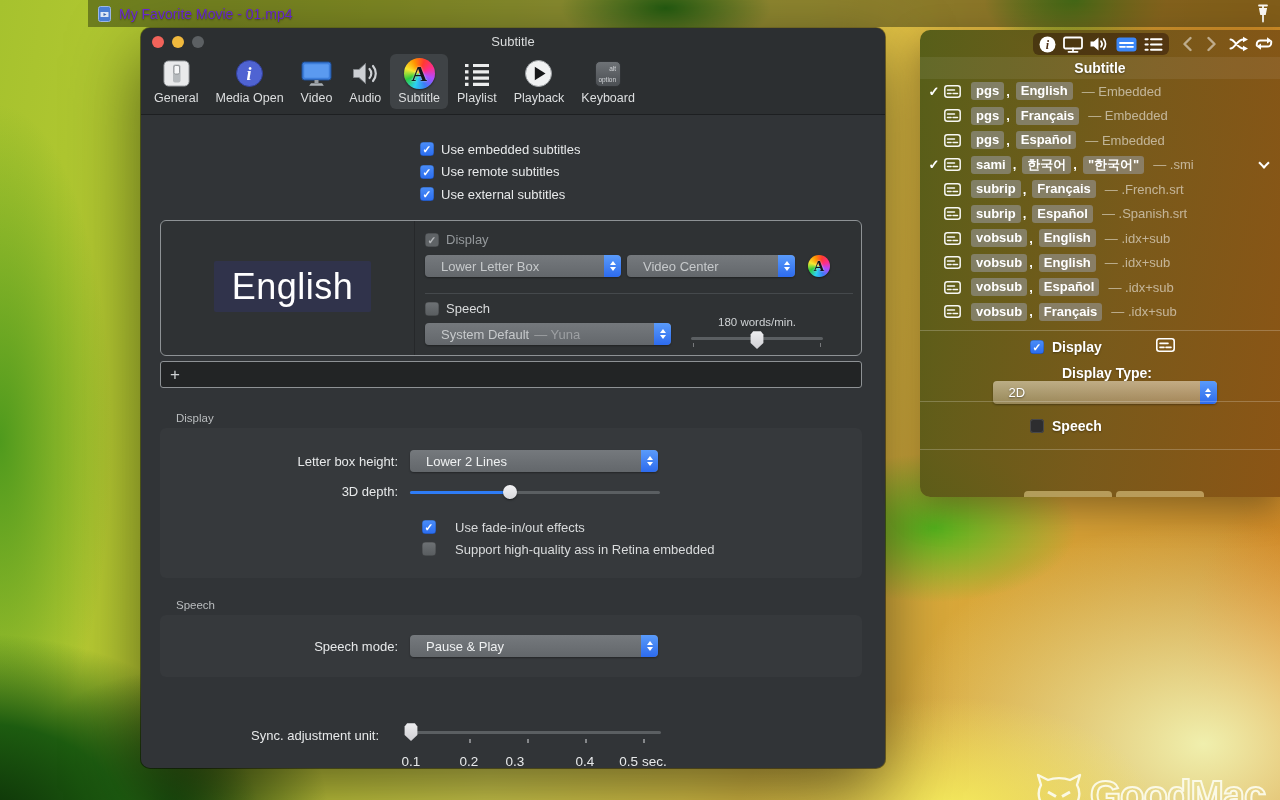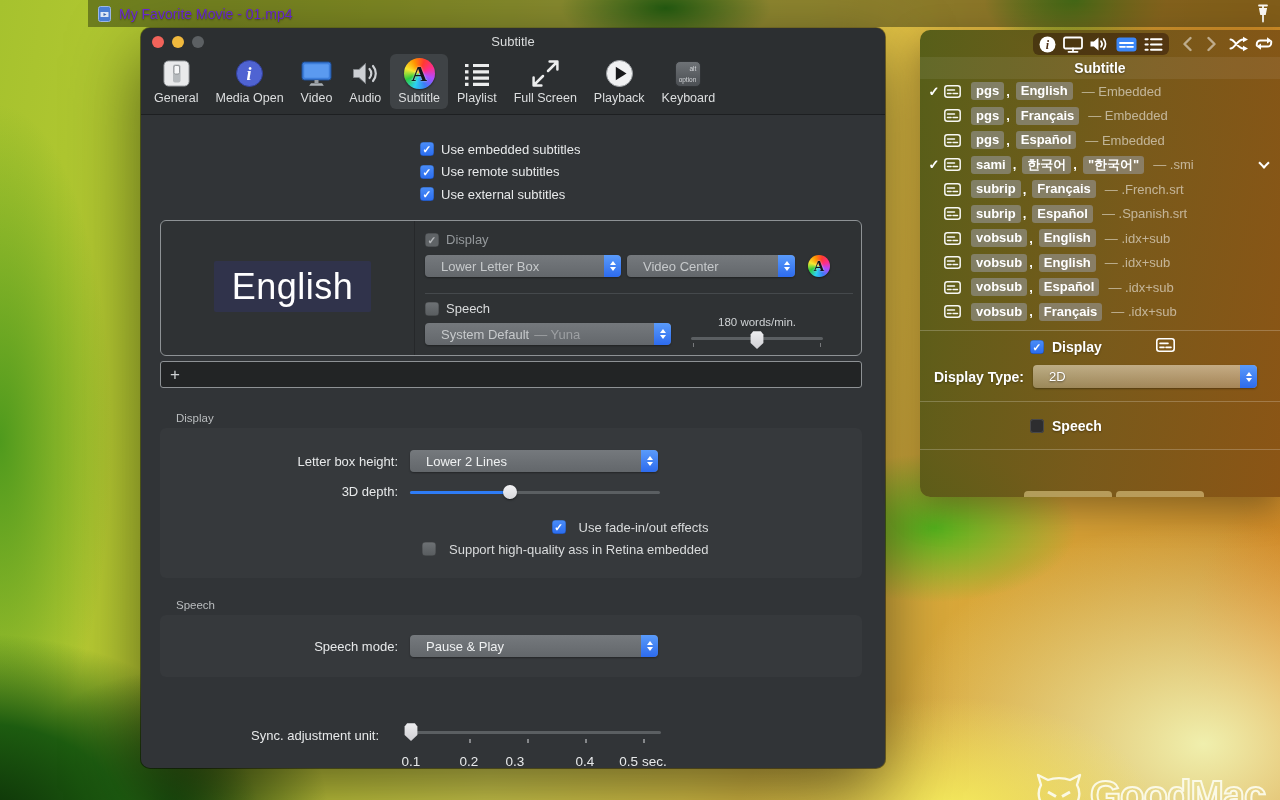--- a/index.html
+++ b/index.html
@@ -110,21 +110,21 @@
   .rate-label { text-align:center; font-size:11.5px; color:#cfd2d4; margin-bottom:3px; }
 
   .pfooter { position:absolute; left:19px; top:333px; width:702px; height:27px; background:#222425;
     border:1px solid #8e9295; border-radius:3px; display:flex; align-items:center; padding-left:9px; }
   .plus { color:#cfd2d4; font-size:17px; line-height:1; }
 
   .group-label { position:absolute; font-size:11.5px; color:#babdbf; }
   .gbox { position:absolute; left:19px; width:702px; background:#36393c; border-radius:6px; }
   .frow { position:absolute; display:flex; align-items:center; }
   .flabel { width:250px; text-align:right; padding-right:12px; font-size:13px; color:#e7e9ea; flex:none; }
-  .gcheck-row { display:flex; align-items:center; height:22px; gap:13px;justify-content:flex-end; }
+  .gcheck-row { display:flex; align-items:center; height:22px; gap:19px; }
   .gcheck-row .lbl { white-space:nowrap; }
 
   .sync-area { position:absolute; left:0px; top:692px; display:flex; }
   .tick-slider { position:relative; width:285px; height:54px; margin-left:12px; }
   .tick-slider .track { position:absolute; left:8px; width:250px; top:11px; height:3px; border-radius:2px; background:#5b5f62; }
   .tickmark { position:absolute; top:19px; width:1.5px; height:4px; background:#85878a; }
   .tick-label { position:absolute; top:34px; transform:translateX(-50%); font-size:13.5px; color:#e7e9ea; white-space:nowrap; }
 
   
   .panel { position:absolute; left:920px; top:30px; width:360px; height:467px;
@@ -147,21 +147,21 @@
   .pill { background:rgba(150,150,152,.6); border-radius:3px; padding:0 5px; font-weight:bold;
     height:18px; line-height:18px; margin-left:6px; white-space:nowrap; }
   .tcomma { margin-left:2px; font-weight:bold; }
   .tsrc { margin-left:9px; color:rgba(255,255,255,.55); white-space:nowrap; }
   .chev { width:8px; height:8px; border-right:2.2px solid #fff; border-bottom:2.2px solid #fff;
     transform:rotate(45deg); margin:-4px 4px 0 auto; flex:none; }
   .psep { position:absolute; left:0; right:0; height:1px; background:rgba(255,255,255,.22); }
   .prow1 { position:absolute; left:110px; top:309px; display:flex; align-items:center; gap:8px; }
   .plabel { font-size:14px; font-weight:600; text-shadow:0 1px 2px rgba(0,0,0,.35); }
   .sub-glyph { position:absolute; left:126px; top:-1px; display:inline-flex; }
-  .prow2 { position:absolute; left:0; top:335px; right:0; display:flex; align-items:center; }
+  .prow2 { position:absolute; left:0; top:335px; right:0; display:flex; align-items:center;flex-direction:column; }
   .ptype-label { width:104px; text-align:right; font-size:14px; font-weight:600; text-shadow:0 1px 2px rgba(0,0,0,.35); flex:none; }
   .prow2 .dd { margin-left:9px; width:224px; height:23px; }
   .prow-sp { position:absolute; left:110px; top:388px; display:flex; align-items:center; gap:8px; }
   .prow-sync { position:absolute; left:0; right:0; top:461px; display:flex; align-items:center; }
   .sync-label { width:94px; text-align:right; font-size:14px; font-weight:700; flex:none; text-shadow:0 1px 2px rgba(0,0,0,.35); }
   .sync-btn { width:88px; height:24px; margin-left:10px; border:none; border-radius:4px;
     background:rgba(243,224,156,.5); color:rgba(255,253,200,.75); font-size:13px;
     font-family:"Liberation Sans", sans-serif; }
   .sync-btn + .sync-btn { margin-left:4px; }
   .sync-val { margin-left:14px; font-size:15px; font-weight:600; }
@@ -256,30 +256,20 @@
         </div>
         <div class="tb-item">
           <span class="tb-ic">
             <svg width="30" height="26">
               <g stroke="#eceded" stroke-width="3.2">
                 <path d="M3 4.5h3.5M11 4.5h16M3 10.8h3.5M11 10.8h16M3 17.1h3.5M11 17.1h16M3 23.4h3.5M11 23.4h16"></path>
               </g>
             </svg>
           </span>
           <div class="tb-label">Playlist</div>
-        </div>
-        <div class="tb-item">
-          <span class="tb-ic">
-            <svg width="29" height="29">
-              <g stroke="#eceded" stroke-width="2.5" fill="none" stroke-linecap="round" stroke-linejoin="round">
-                <path d="M17 12L26 3M18.6 2.6h7.8v7.8M12 17L3 26M10.4 26.4H2.6v-7.8"></path>
-              </g>
-            </svg>
-          </span>
-          <div class="tb-label">Full Screen</div>
         </div>
         <div class="tb-item">
           <span class="tb-ic">
             <svg width="29" height="29">
               <circle cx="14.5" cy="14.5" r="13" fill="#f0f1f2"></circle>
               <circle cx="14.5" cy="14.5" r="13" fill="none" stroke="#9ea2a5"></circle>
               <path d="M10.8 7.8L21.5 14.5 10.8 21.2z" fill="#17181a"></path>
             </svg>
           </span>
           <div class="tb-label">Playback</div>

